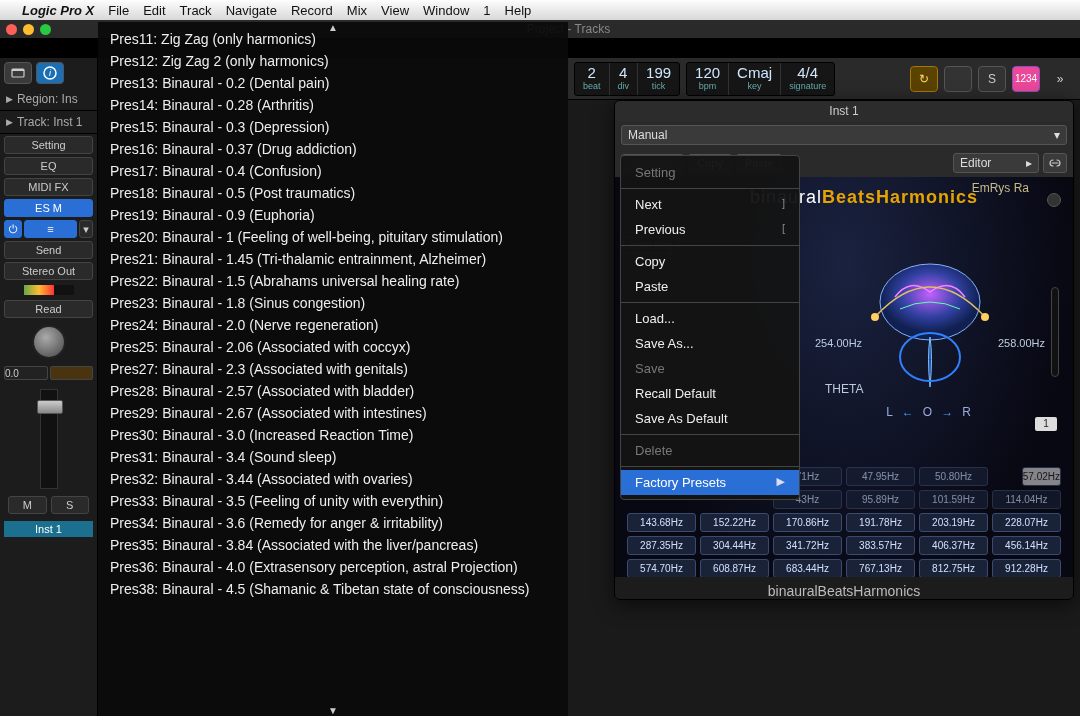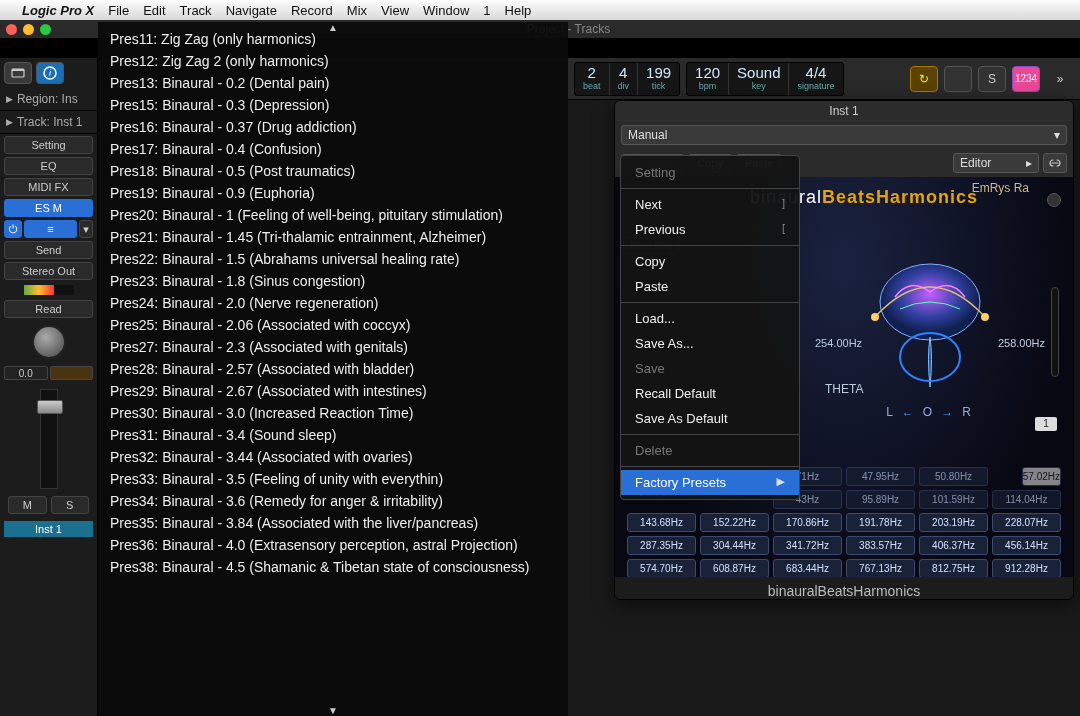--- a/index.html
+++ b/index.html
@@ -21,21 +21,21 @@
 .sidebar { position: absolute; top: 58px; left: 0; width: 98px; bottom: 0; background: #1c1c1c; border-right: 1px solid #000; }
 .topbtns { display: flex; gap: 4px; padding: 4px; }
 .circlebtn { width: 28px; height: 22px; border-radius: 4px; background: #3a3a3a; border: 1px solid #555; display: flex; align-items: center; justify-content: center; font-size: 12px; color: #ccc; }
 .circlebtn.on { background: #1a6fb5; color: #fff; }
 .region { padding: 4px 6px; border-bottom: 1px solid #000; display: flex; align-items: center; gap: 4px; color: #aaa; }
 .region .tri { font-size: 9px; }
 .chstrip { padding: 2px 4px; display: flex; flex-direction: column; gap: 3px; }
 .chbtn { background: #2a2a2a; border: 1px solid #444; border-radius: 3px; color: #ccc; font-size: 11px; height: 18px; line-height: 16px; text-align: center; }
 .chbtn.blue { background: #2a6fd6; color: #fff; border-color: #2a6fd6; }
 .knob { width: 34px; height: 34px; border-radius: 50%; background: radial-gradient(circle at 40% 35%, #aaa, #444); margin: 4px auto; border: 2px solid #222; }
-.valbox { background: #222; border: 1px solid #444; border-radius: 2px; text-align: center; font-size: 10px; height: 14px; line-height: 14px; color: #ccc; }
+.valbox { background: #222; border: 1px solid #444; border-radius: 2px; font-size: 10px; height: 14px; line-height: 14px; color: #ccc; }
 .meter { width: 50px; height: 10px; background: #111; margin: 2px auto; }
 .meter .bar { height: 100%; width: 60%; background: linear-gradient(90deg,#6a4,#fb3,#f33); }
 .fader { width: 18px; height: 100px; background: #111; margin: 6px auto 0; border: 1px solid #333; position: relative; }
 .fader .cap { position: absolute; left: -4px; width: 26px; height: 14px; top: 10px; background: linear-gradient(#ccc,#888); border: 1px solid #555; border-radius: 2px; }
 .msrow { display: flex; gap: 4px; padding: 4px; }
 .msrow .m, .msrow .s { flex: 1; }
 .trackname { background: #1b6f8f; color: #fff; text-align: center; padding: 2px; font-size: 11px; }
 
 
 .presets { position: absolute; top: 22px; left: 98px; width: 470px; bottom: 0; background: rgba(10,10,10,0.92); padding: 6px 0; z-index: 8; }
@@ -199,21 +199,21 @@
         <div class="big">199</div>
         <div class="lab">tick</div>
       </div>
   </div>
   <div class="lcd">
     <div class="lcdcell">
         <div class="big">120</div>
         <div class="lab">bpm</div>
       </div>
     <div class="lcdcell">
-        <div class="big">Sound</div>
+        <div class="big">Cmaj</div>
         <div class="lab">key</div>
       </div>
     <div class="lcdcell">
         <div class="big">4/4</div>
         <div class="lab">signature</div>
       </div>
   </div>
   <div style="flex:1"></div>
   <div class="toolbtn gold">↻</div>
   <div class="toolbtn"></div>
@@ -354,20 +354,21 @@
       <span class="sc">▶</span>
     </div>
 </div>
 
 <div class="presets">
   <div class="scrollarrow top">▲</div>
   <div id="preset-list">
       <div class="row">Pres11: Zig Zag (only harmonics)</div>
       <div class="row">Pres12: Zig Zag 2 (only harmonics)</div>
       <div class="row">Pres13: Binaural - 0.2 (Dental pain)</div>
+      <div class="row">Pres14: Binaural - 0.28 (Arthritis)</div>
       <div class="row">Pres15: Binaural - 0.3 (Depression)</div>
       <div class="row">Pres16: Binaural - 0.37 (Drug addiction)</div>
       <div class="row">Pres17: Binaural - 0.4 (Confusion)</div>
       <div class="row">Pres18: Binaural - 0.5 (Post traumatics)</div>
       <div class="row">Pres19: Binaural - 0.9 (Euphoria)</div>
       <div class="row">Pres20: Binaural - 1 (Feeling of well-being, pituitary stimulation)</div>
       <div class="row">Pres21: Binaural - 1.45 (Tri-thalamic entrainment, Alzheimer)</div>
       <div class="row">Pres22: Binaural - 1.5 (Abrahams universal healing rate)</div>
       <div class="row">Pres23: Binaural - 1.8 (Sinus congestion)</div>
       <div class="row">Pres24: Binaural - 2.0 (Nerve regeneration)</div>

